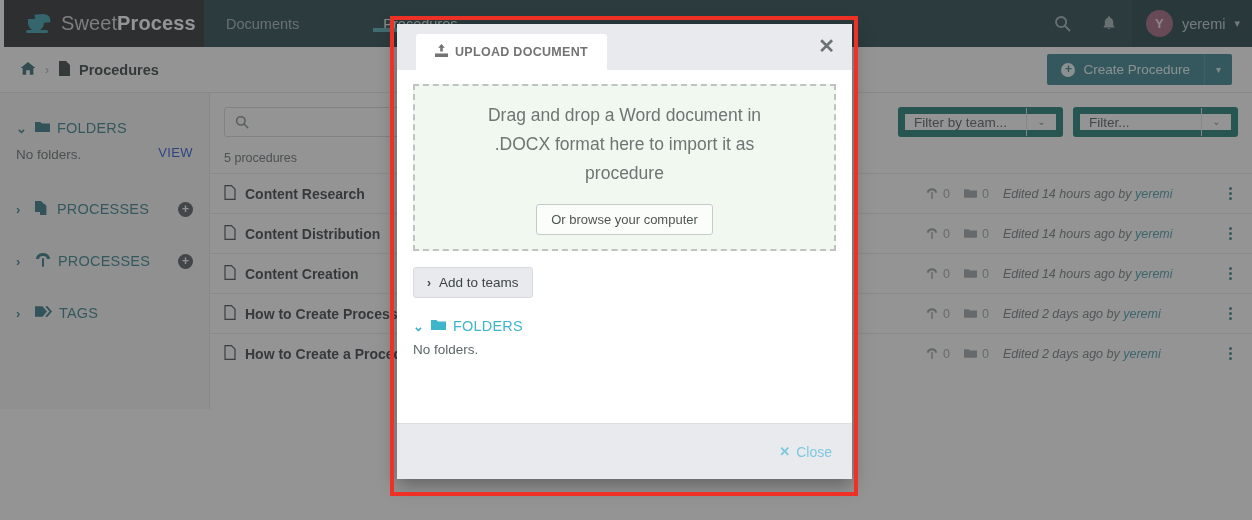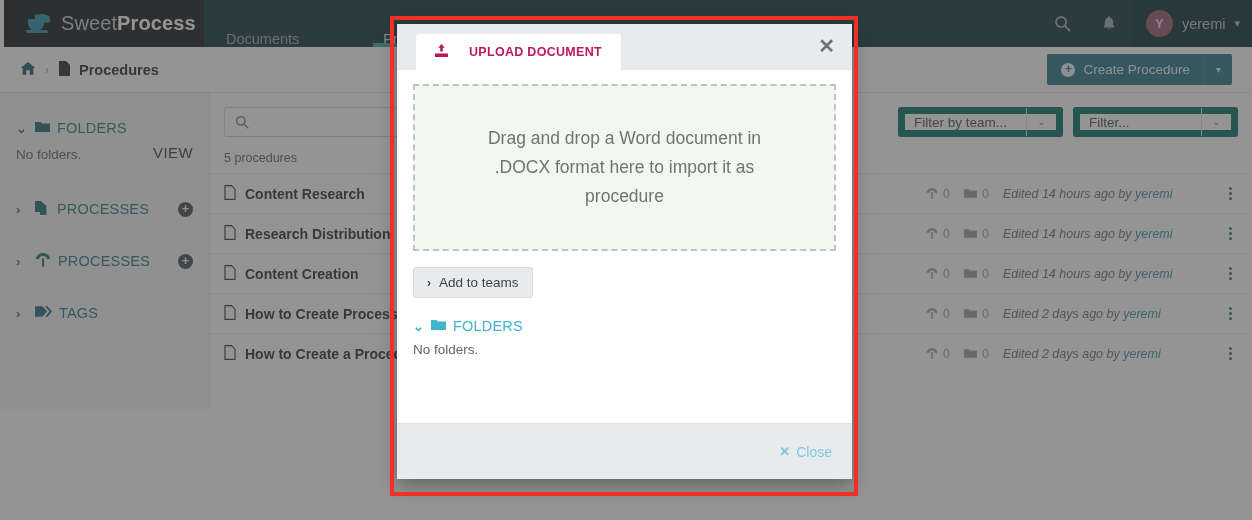--- a/index.html
+++ b/index.html
@@ -30,21 +30,21 @@
     background:#2e97a8; border-radius: 0 60% 0 60%;
     transform: rotate(-6deg);
   }
   .brand-logo .saucer {
     position:absolute; left:0px; top:16px; width:22px; height:3px;
     background:#2e97a8; border-radius:2px;
   }
   .brand-text { font-size:20px; color:#c9ced2; letter-spacing:.1px; white-space:nowrap;}
   .brand-text b { color:#fff; font-weight:700; }
 
-  .nav-items { display:flex; align-items:flex-end;gap:40px; }
+  .nav-items { display:flex; align-items:center;gap:40px; }
   .nav-item { display:flex; align-items:center; padding:0 22px; color:#9fb0b3;
               font-size:14.5px; position:relative; cursor:pointer; }
   .nav-item.active { color:#dfe8ea; }
   .nav-item.active::after { content:""; position:absolute; left:12px; right:12px;
       bottom:0; height:4px; background:#4aa6b4; }
 
   .nav-right { margin-left:auto; display:flex; align-items:stretch; }
   .nav-icon { width:46px; display:flex; align-items:center; justify-content:center;
               color:#9fb0b3; cursor:pointer; }
   .user-box { display:flex; align-items:center; gap:9px; padding:0 16px 0 14px;
@@ -77,21 +77,21 @@
 
   
   .body-area { position:absolute; left:0; top:93px; width:1252px; height:427px;
                background:#fff; display:flex; }
   .sidebar { width:210px; background:#f6f7f7; border-right:1px solid #e2e4e6;
              height:316px; padding:18px 0 0 0; }
   .side-row { display:flex; align-items:center; padding:0 16px; height:34px; gap:7px; }
   .side-caret { color:#2b7b87; font-weight:700; font-size:13px; width:12px; }
   .side-ico { color:#26707c; font-size:14px; }
   .side-label { color:#2b7b87; font-size:14.5px; letter-spacing:.2px; }
-  .side-view { margin-left:auto; color:#404040; font-size:15px; letter-spacing:.4px;margin-top:48px; }
+  .side-view { margin-left:auto; color:#1d4ed8; font-size:13px; letter-spacing:.4px;margin-top:48px; }
   .side-plus { margin-left:auto; width:15px; height:15px; border-radius:50%;
                background:#4a5357; color:#f6f7f7; font-size:12px; line-height:14px;
                text-align:center; font-weight:700; }
   .side-empty { padding:2px 16px 12px; color:#5d6669; font-size:13.5px; }
   .side-gap { height:18px; }
 
   .listpane { flex:1; display:flex; flex-direction:column; }
   .listtop { height:58px; display:flex; align-items:center; padding:0 14px; gap:10px;
              background:#fff; }
   .searchbox { flex:0 0 300px; height:30px; border:1px solid #d3d7d9; border-radius:3px;
@@ -126,22 +126,22 @@
   
   .dim { position:absolute; inset:0; background:rgba(60,60,60,0.55); }
 
   
   .modal { position:absolute; left:397px; top:24px; width:455px; height:455px;
            background:#fff; box-shadow:0 6px 18px rgba(0,0,0,.35);
            display:flex; flex-direction:column; }
   .modal-head { height:46px; background:#e9eaee; position:relative;
                 display:flex; align-items:flex-end; padding-left:19px; }
   .modal-tab { background:#fff; height:36px; padding:0 19px; display:flex;
-               align-items:center; gap:21px; font-size:12.5px; font-weight:700;
-               color:#be185d; letter-spacing:.3px; border-radius:3px 3px 0 0; }
+               align-items:center; gap:7px; font-size:12.5px; font-weight:700;
+               color:#737373; letter-spacing:.3px; border-radius:3px 3px 0 0; }
   .modal-x { position:absolute; right:17px; top:12px; font-size:20px; color:#6c7275;
              font-weight:700; cursor:pointer; line-height:20px; }
   .modal-body { flex:1; padding:14px 16px 16px; background:#fff; overflow:hidden; }
 
   .dropzone { border:2px dashed #bfc4c3; background:#f0f8f0; height:167px;
               display:flex; flex-direction:column; align-items:center;
               justify-content:center; padding:12px; }
   .dz-text { text-align:center; font-size:17.5px; color:#6e7573; line-height:29px;
              max-width:300px; }
   .dz-btn { margin-top:16px; border:1px solid #c6cbc9; background:#fafdfa;
@@ -328,21 +328,21 @@
                 <span></span>
                 <span></span>
               </span>
           </span>
         </div>
 
         <div class="row">
           <span class="row-ico"><svg width="12" height="15" viewBox="0 0 12 15" fill="none" stroke="currentColor" stroke-width="1.2">
                 <path d="M1 .6h6.4l3.6 3.6v10.2H1z"></path>
               </svg></span>
-          <span class="row-title">Research Distribution</span>
+          <span class="row-title">Content Distribution</span>
           <span class="row-right">
             <span class="stat">
                 <svg width="12" height="11" viewBox="0 0 16 14" fill="currentColor">
                   <path d="M8 0C4 0 1 2.7 1 6h3.1c0-1.7 1.3-3 3.9-3s3.9 1.3 3.9 3H15c0-3.3-3-6-7-6z"></path>
                   <rect x="7" y="5" width="2" height="9"></rect>
                 </svg>
                 <span>0</span>
               </span>
             <span class="stat">
                 <svg width="13" height="11" viewBox="0 0 15 12" fill="currentColor">
@@ -458,20 +458,21 @@
               <path d="M7 0 3.4 4h2.2v4.2h2.8V4h2.2z"></path>
               <path d="M0 10.2h14V14H0z"></path>
             </svg></span>
         <span>UPLOAD DOCUMENT</span>
       </div>
       <div class="modal-x">✕</div>
     </div>
     <div class="modal-body">
       <div class="dropzone">
         <div class="dz-text">Drag and drop a Word document in .DOCX format here to import it as procedure</div>
+        <div class="dz-btn">Or browse your computer</div>
       </div>
       <div class="teams-btn">
         <span class="ch">›</span>
         <span>Add to teams</span>
       </div>
       <div class="m-folders">
         <span class="cr">⌄</span>
         <span class="fi"><svg width="15" height="12" viewBox="0 0 15 12" fill="currentColor">
               <path d="M0 1h5.5l1.3 1.6H15V11H0z"></path>
             </svg></span>

